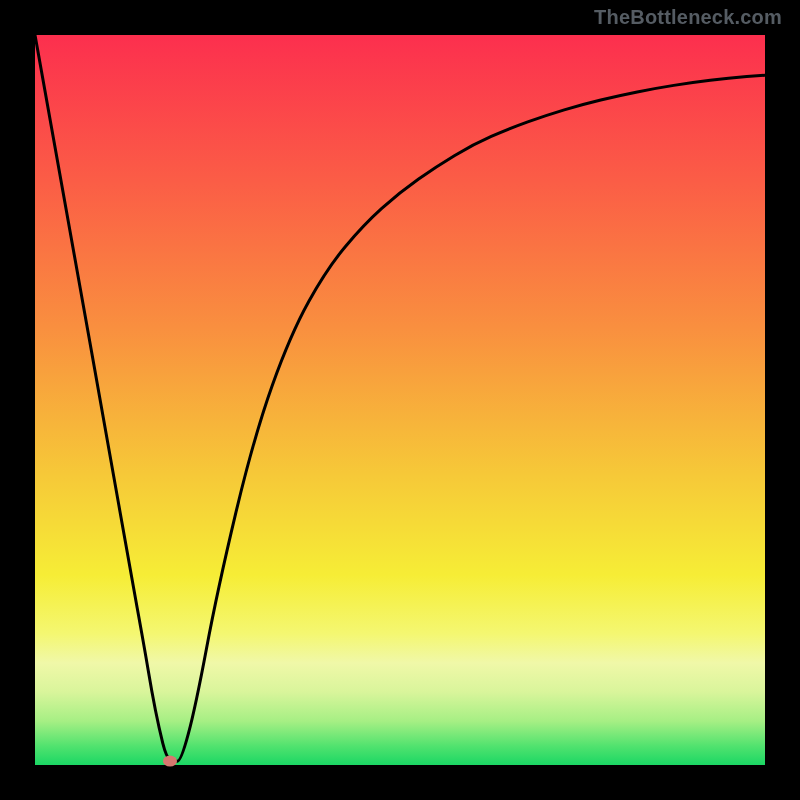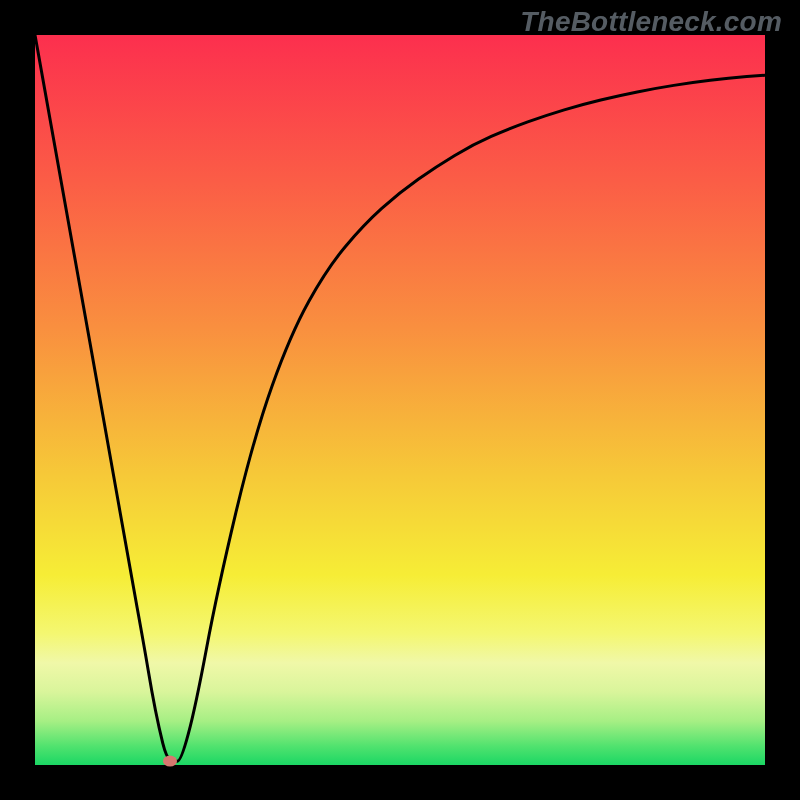--- a/index.html
+++ b/index.html
@@ -9,25 +9,24 @@
     height: 800px;
     background: #000;
     font-family: Arial, Helvetica, sans-serif;
     overflow: hidden;
   }
   .watermark {
     position: absolute;
     top: 6px;
     right: 18px;
     color: #555c63;
-    font-size: 28px;
+    font-size: 20px;
     font-weight: 600;
     letter-spacing: 0.2px;
     z-index: 5;
-    font-style: italic;
   }
   .frame {
     position: absolute;
     top: 35px;
     left: 35px;
     width: 730px;
     height: 730px;
     background: #000;
   }
   .plot {

